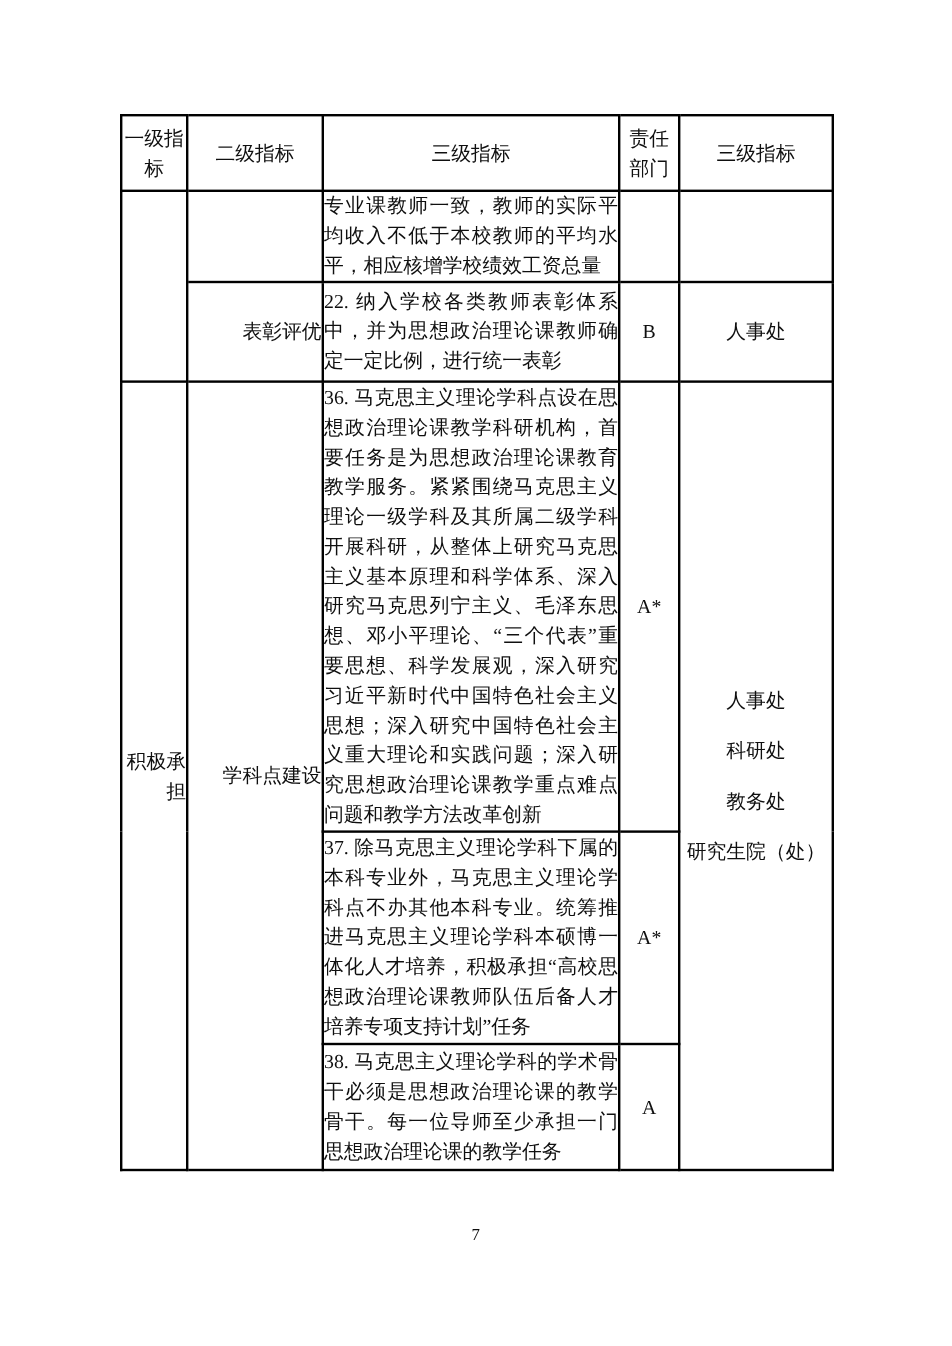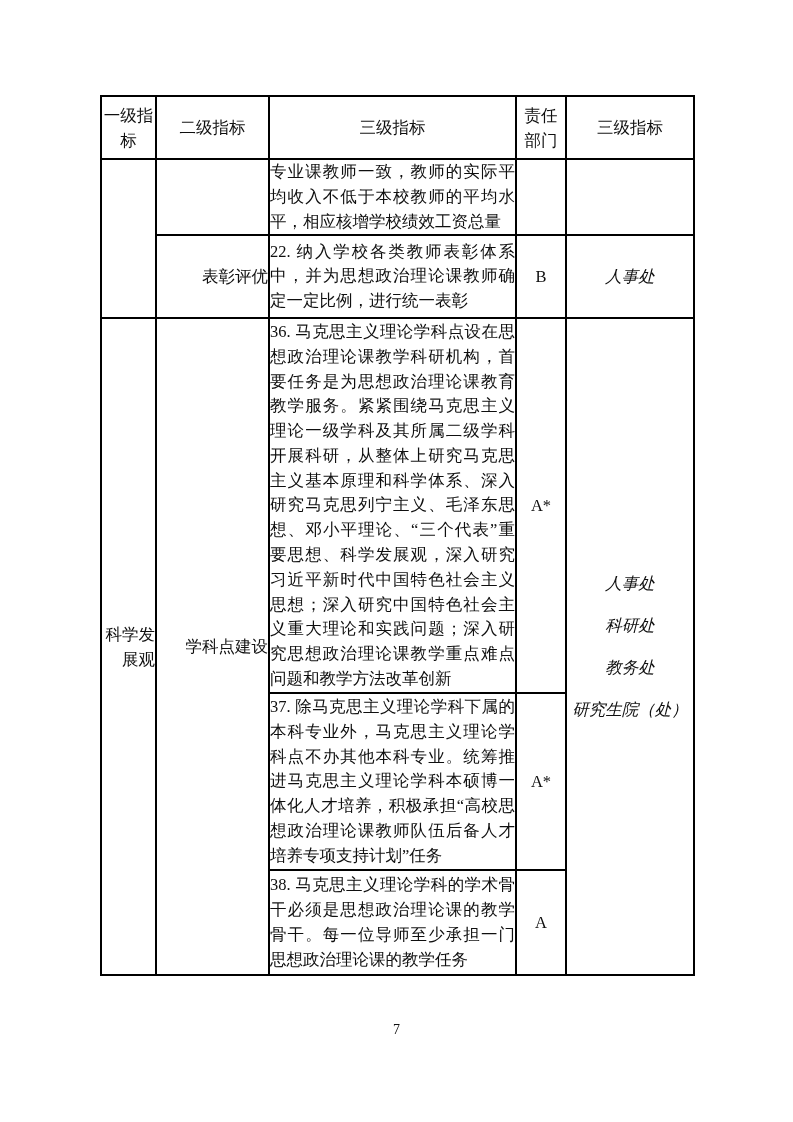--- a/index.html
+++ b/index.html
@@ -49,21 +49,20 @@
     line-height: 24.8px;
     padding: 2px 6px 2px 7px;
     font-family: Liberation Serif, serif;
   }
   td.cell-type {
     text-align: center;
     line-height: 25px;
   }
   td.cell-dept {
     text-align: center;
-    font-style: italic;
   }
   .dept-line {
     line-height: 42px;
     height: 42px;
   }
   .page-number {
     position: absolute;
     left: 0;
     top: 1022px;
     width: 100%;
@@ -104,21 +103,21 @@
     </tr>
 
     <tr style="height:83px">
       <td class="cell-center">表彰评优</td>
       <td class="cell-l3">22. 纳入学校各类教师表彰体系中，并为思想政治理论课教师确定一定比例，进行统一表彰</td>
       <td class="cell-type">B</td>
       <td class="cell-dept">人事处</td>
     </tr>
 
     <tr style="height:375px">
-      <td class="cell-center" rowspan="3">科学发展观</td>
+      <td class="cell-center" rowspan="3">积极承担</td>
       <td class="cell-center" rowspan="3">学科点建设</td>
       <td class="cell-l3">36. 马克思主义理论学科点设在思想政治理论课教学科研机构，首要任务是为思想政治理论课教育教学服务。紧紧围绕马克思主义理论一级学科及其所属二级学科开展科研，从整体上研究马克思主义基本原理和科学体系、深入研究马克思列宁主义、毛泽东思想、邓小平理论、“三个代表”重要思想、科学发展观，深入研究习近平新时代中国特色社会主义思想；深入研究中国特色社会主义重大理论和实践问题；深入研究思想政治理论课教学重点难点问题和教学方法改革创新</td>
       <td class="cell-type">A*</td>
       <td class="cell-dept" rowspan="3">
         <div class="dept-line">人事处</div>
         <div class="dept-line">科研处</div>
         <div class="dept-line">教务处</div>
         <div class="dept-line">研究生院（处）</div>
       </td>
     </tr>

